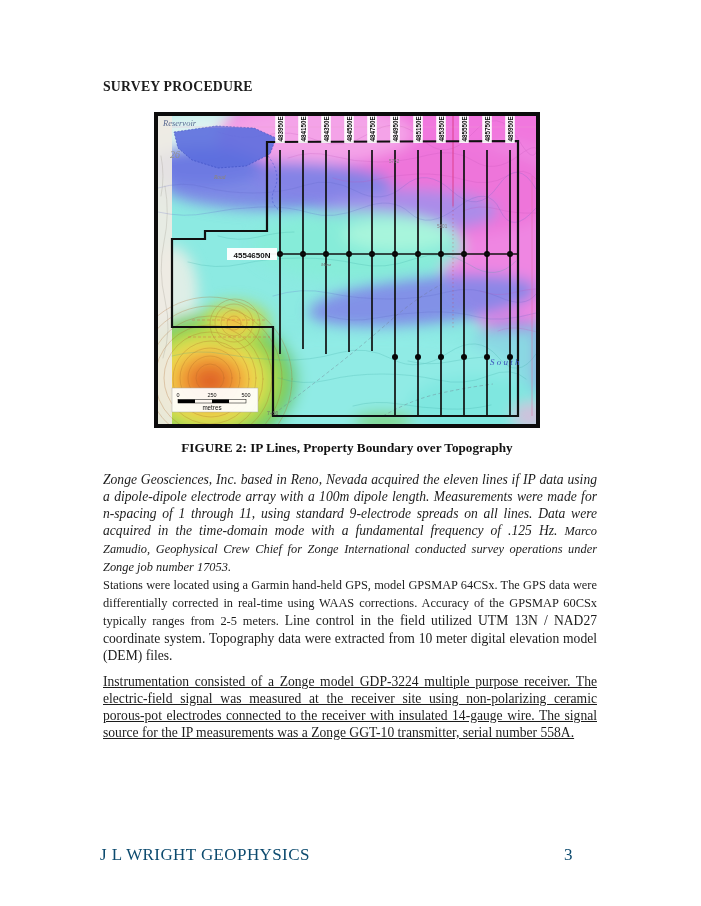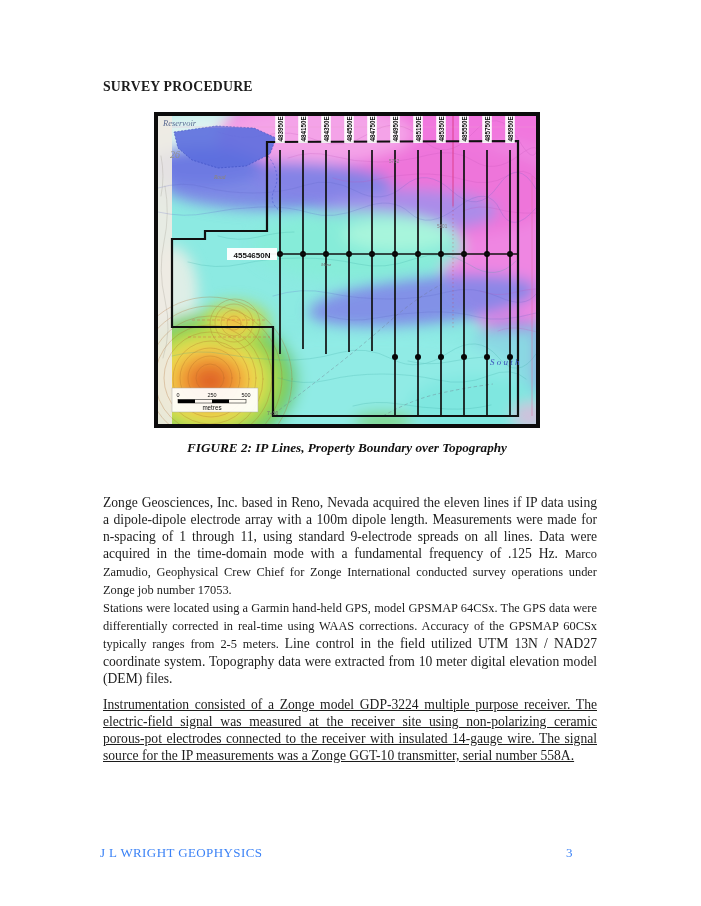--- a/index.html
+++ b/index.html
@@ -8,26 +8,26 @@
     font-family:"Liberation Serif",serif;color:#1c1c1c;
   }
   .column{position:absolute;left:103px;top:0;width:494px;}
   .heading{font-size:13.8px;font-weight:bold;margin:78px 0 0 0;letter-spacing:.2px;line-height:17px;}
   p{font-size:13.6px;line-height:17px;text-align:justify;margin:0;}
   .intro{margin-top:15px;}
   .b{font-weight:bold;}
   .s{font-size:12.4px;}
   .fig-wrap{margin-top:17px;margin-left:51px;width:386px;}
   .fig-frame{border:4px solid #0c0c0c;width:378px;height:308px;background:#8ceae2;line-height:0;}
-  .caption{margin-top:12px;text-align:center;font-weight:bold;font-style:italic;font-size:13.2px;color:#111;line-height:16px;}
-  .p-acq{margin-top:38px;}
+  .caption{margin-top:12px;text-align:center;font-weight:bold;font-size:13.2px;color:#111;line-height:16px;}
+  .p-acq{margin-top:15px;font-style:italic;}
   .p-gps{font-family:Liberation Serif, serif;}
   .p-inst{margin-top:9px;text-decoration:underline;}
   .footer{position:absolute;top:845px;left:100px;width:473px;display:flex;justify-content:space-between;
-          color:#3b82f6;font-size:13px;letter-spacing:.4px;}
+          color:#0c4a6e;font-size:17px;letter-spacing:.4px;}
   svg text{font-family:"Liberation Sans",sans-serif;}
   svg .serif-i{font-family:"Liberation Serif",serif;font-style:italic;}
 </style>
 </head>
 <body>
 
 <div class="column">
 
   <h1 class="heading">SURVEY PROCEDURE</h1>
 

